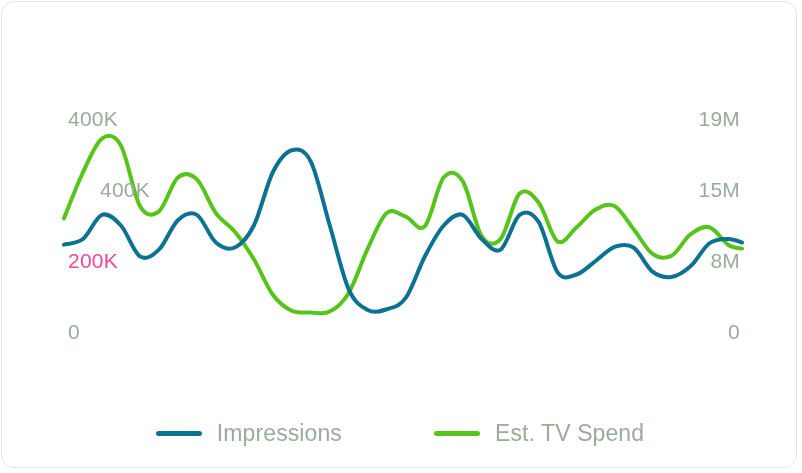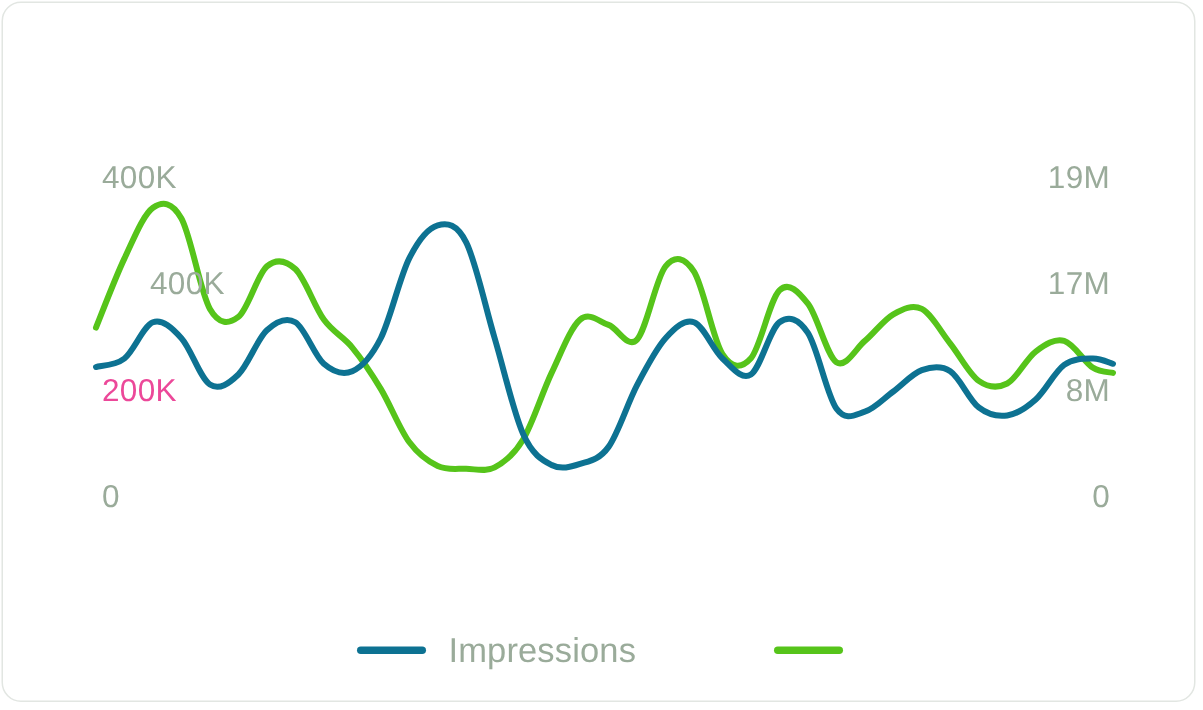--- a/index.html
+++ b/index.html
@@ -95,29 +95,30 @@
         <path id="path-blue" fill="none" stroke="#0d7292" stroke-width="4" stroke-linecap="round" stroke-linejoin="round" d="M 62.00 242.67 C 65.16 241.72, 74.66 241.96, 80.98 236.99 C 87.31 232.02, 93.64 215.10, 99.97 212.85 C 106.30 210.60, 112.62 216.58, 118.95 223.50 C 125.28 230.42, 131.61 250.36, 137.94 254.38 C 144.26 258.41, 150.59 253.67, 156.92 247.64 C 163.25 241.60, 169.58 223.97, 175.90 218.18 C 182.23 212.38, 188.56 209.12, 194.89 212.85 C 201.22 216.58, 207.54 235.10, 213.87 240.54 C 220.20 245.98, 226.53 248.35, 232.86 245.51 C 239.18 242.67, 245.51 236.04, 251.84 223.50 C 258.17 210.96, 264.50 182.79, 270.82 170.25 C 277.15 157.71, 283.48 150.01, 289.81 148.24 C 296.14 146.46, 302.46 147.06, 308.79 159.60 C 315.12 172.14, 321.45 202.20, 327.78 223.50 C 334.10 244.80, 340.43 273.32, 346.76 287.40 C 353.09 301.48, 359.42 304.68, 365.74 307.99 C 372.07 311.30, 378.40 309.29, 384.73 307.28 C 391.06 305.27, 397.38 304.68, 403.71 295.92 C 410.04 287.16, 416.37 266.81, 422.70 254.74 C 429.02 242.67, 435.35 230.48, 441.68 223.50 C 448.01 216.52, 454.34 210.60, 460.66 212.85 C 466.99 215.10, 473.32 231.19, 479.65 236.99 C 485.98 242.79, 492.30 251.66, 498.63 247.64 C 504.96 243.62, 511.29 217.47, 517.62 212.85 C 523.94 208.23, 530.27 210.36, 536.60 219.95 C 542.93 229.53, 549.26 261.60, 555.58 270.36 C 561.91 279.12, 568.24 274.38, 574.57 272.49 C 580.90 270.60, 587.22 263.62, 593.55 259.00 C 599.88 254.38, 606.21 247.05, 612.54 244.80 C 618.86 242.55, 625.19 241.37, 631.52 245.51 C 637.85 249.65, 644.18 264.74, 650.50 269.65 C 656.83 274.56, 663.16 275.86, 669.49 274.98 C 675.82 274.09, 682.14 269.95, 688.47 264.32 C 694.80 258.70, 701.13 245.81, 707.46 241.25 C 713.78 236.69, 721.02 237.11, 726.44 236.99 C 731.86 236.87, 737.74 239.95, 740.00 240.54"></path>
       </g>
     </svg>
 
     <div class="axis-label axis-left" style="top: 105px; color: rgb(154, 171, 154);">400K</div>
     <div class="axis-label axis-left" style="top: 176px; color: rgb(154, 171, 154); margin-left: 32px;">400K</div>
     <div class="axis-label axis-left" style="top: 247px; color: #ec4899;">200K</div>
     <div class="axis-label axis-left" style="top: 318px; color: rgb(154, 171, 154);">0</div>
 
     <div class="axis-label axis-right" style="top: 105px; color: rgb(154, 171, 154);">19M</div>
-    <div class="axis-label axis-right" style="top: 176px; color: rgb(154, 171, 154);">17M</div>
+    <div class="axis-label axis-right" style="top: 176px; color: rgb(154, 171, 154);">15M</div>
     <div class="axis-label axis-right" style="top: 247px; color: rgb(154, 171, 154); margin-left: 20px;">8M</div>
     <div class="axis-label axis-right" style="top: 318px; color: rgb(154, 171, 154);">0</div>
 
   </div>
 
   <div id="legend">
     <div class="legend-item">
       <span class="legend-swatch" id="sw-0" style="background: rgb(13, 114, 146);"></span>
       <span class="legend-label">Impressions</span>
     </div>
     <div class="legend-item">
       <span class="legend-swatch" id="sw-1" style="background: rgb(86, 196, 26);"></span>
+      <span class="legend-label">Est. TV Spend</span>
     </div>
   </div>
 
 </div>
 
 </body></html>

